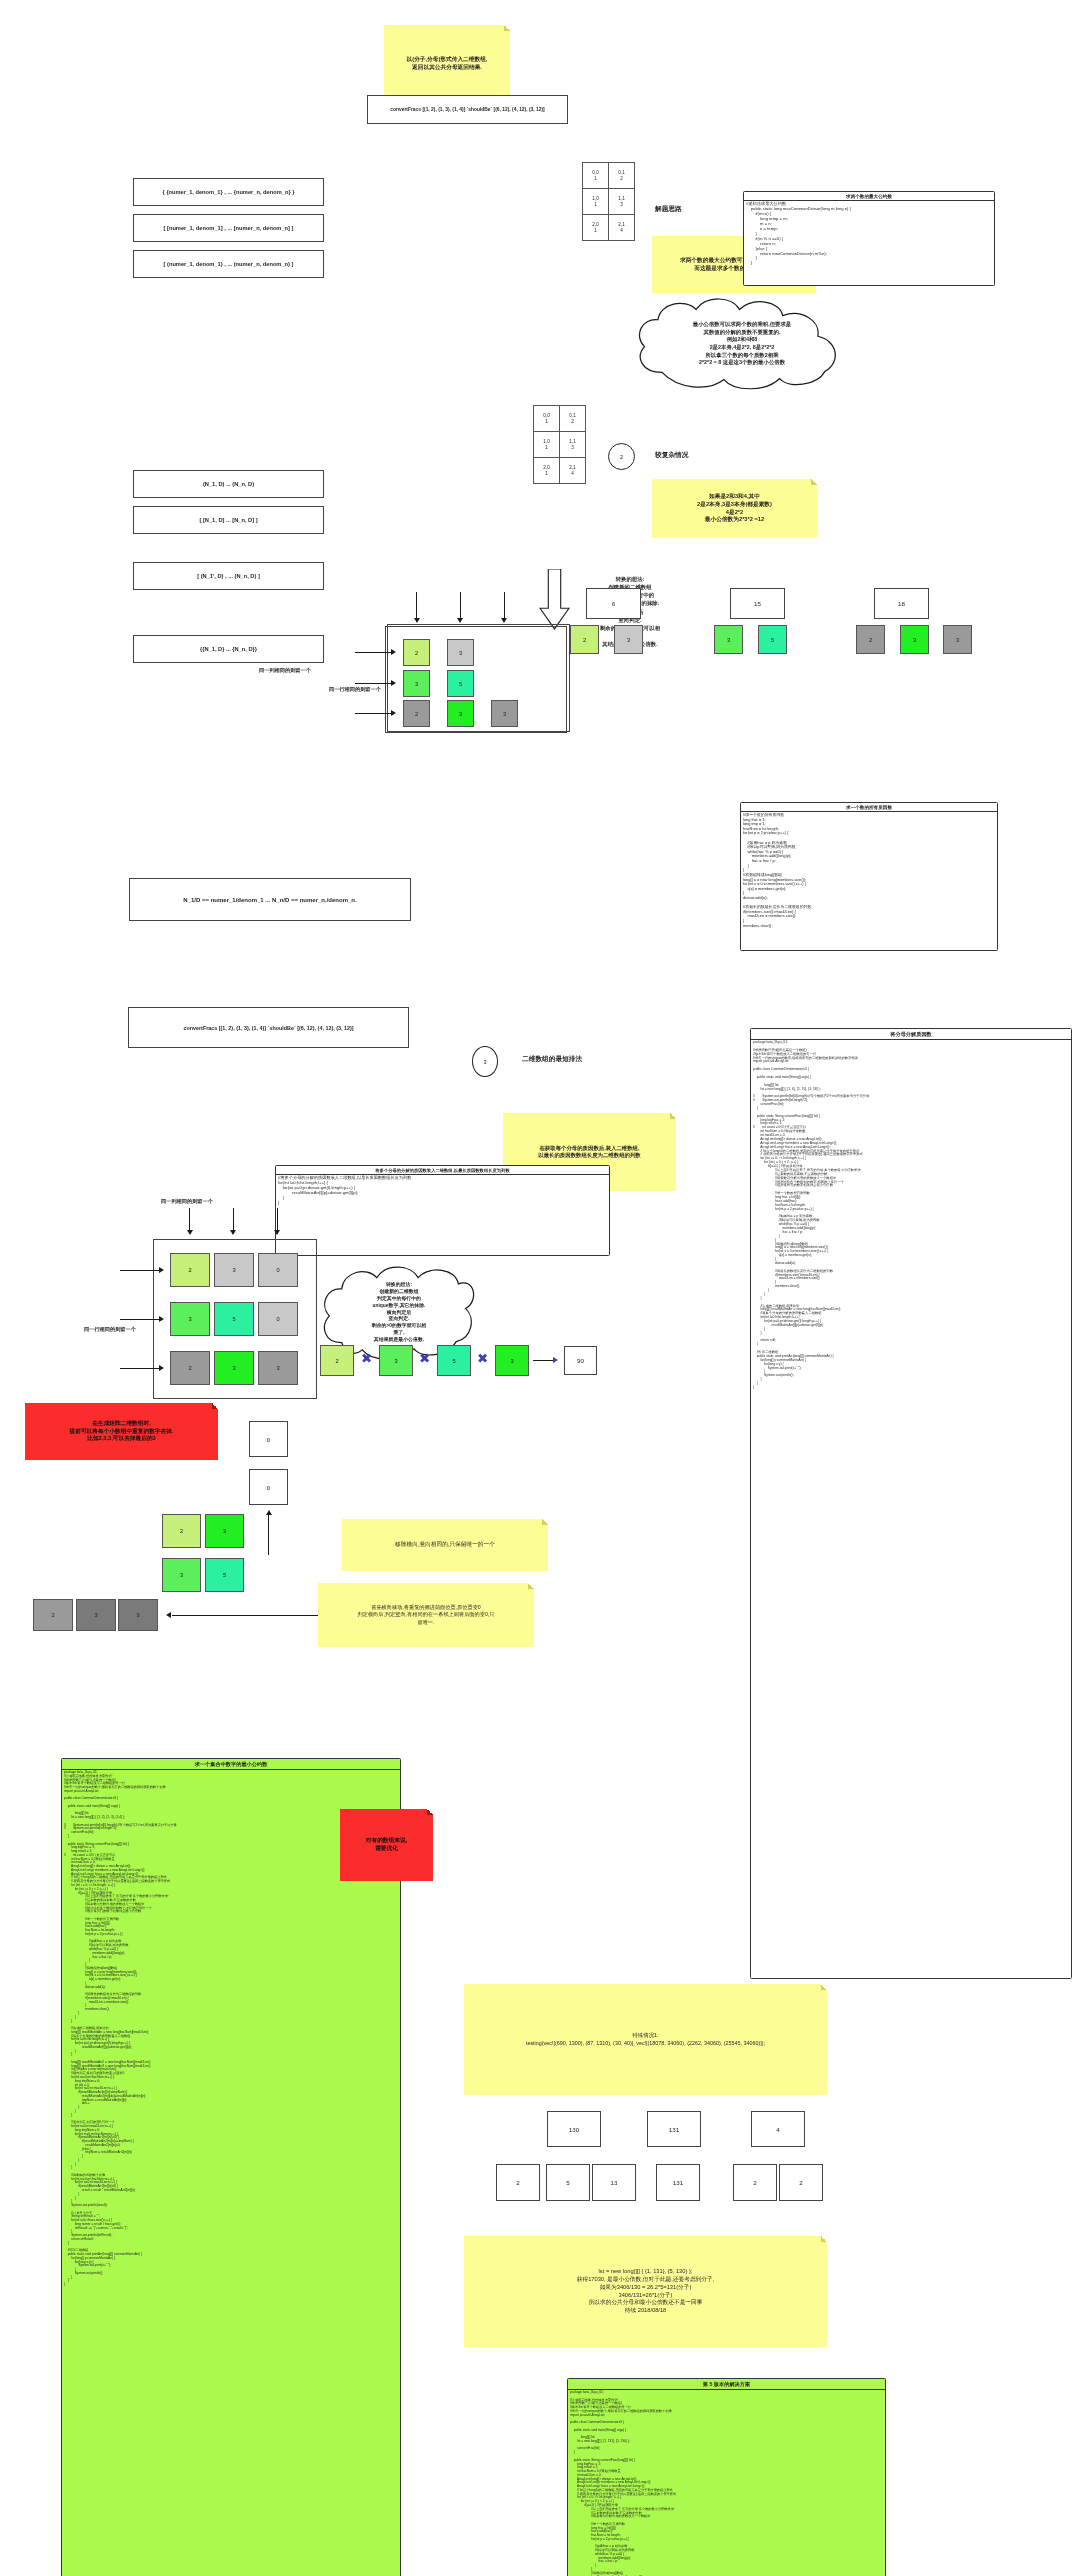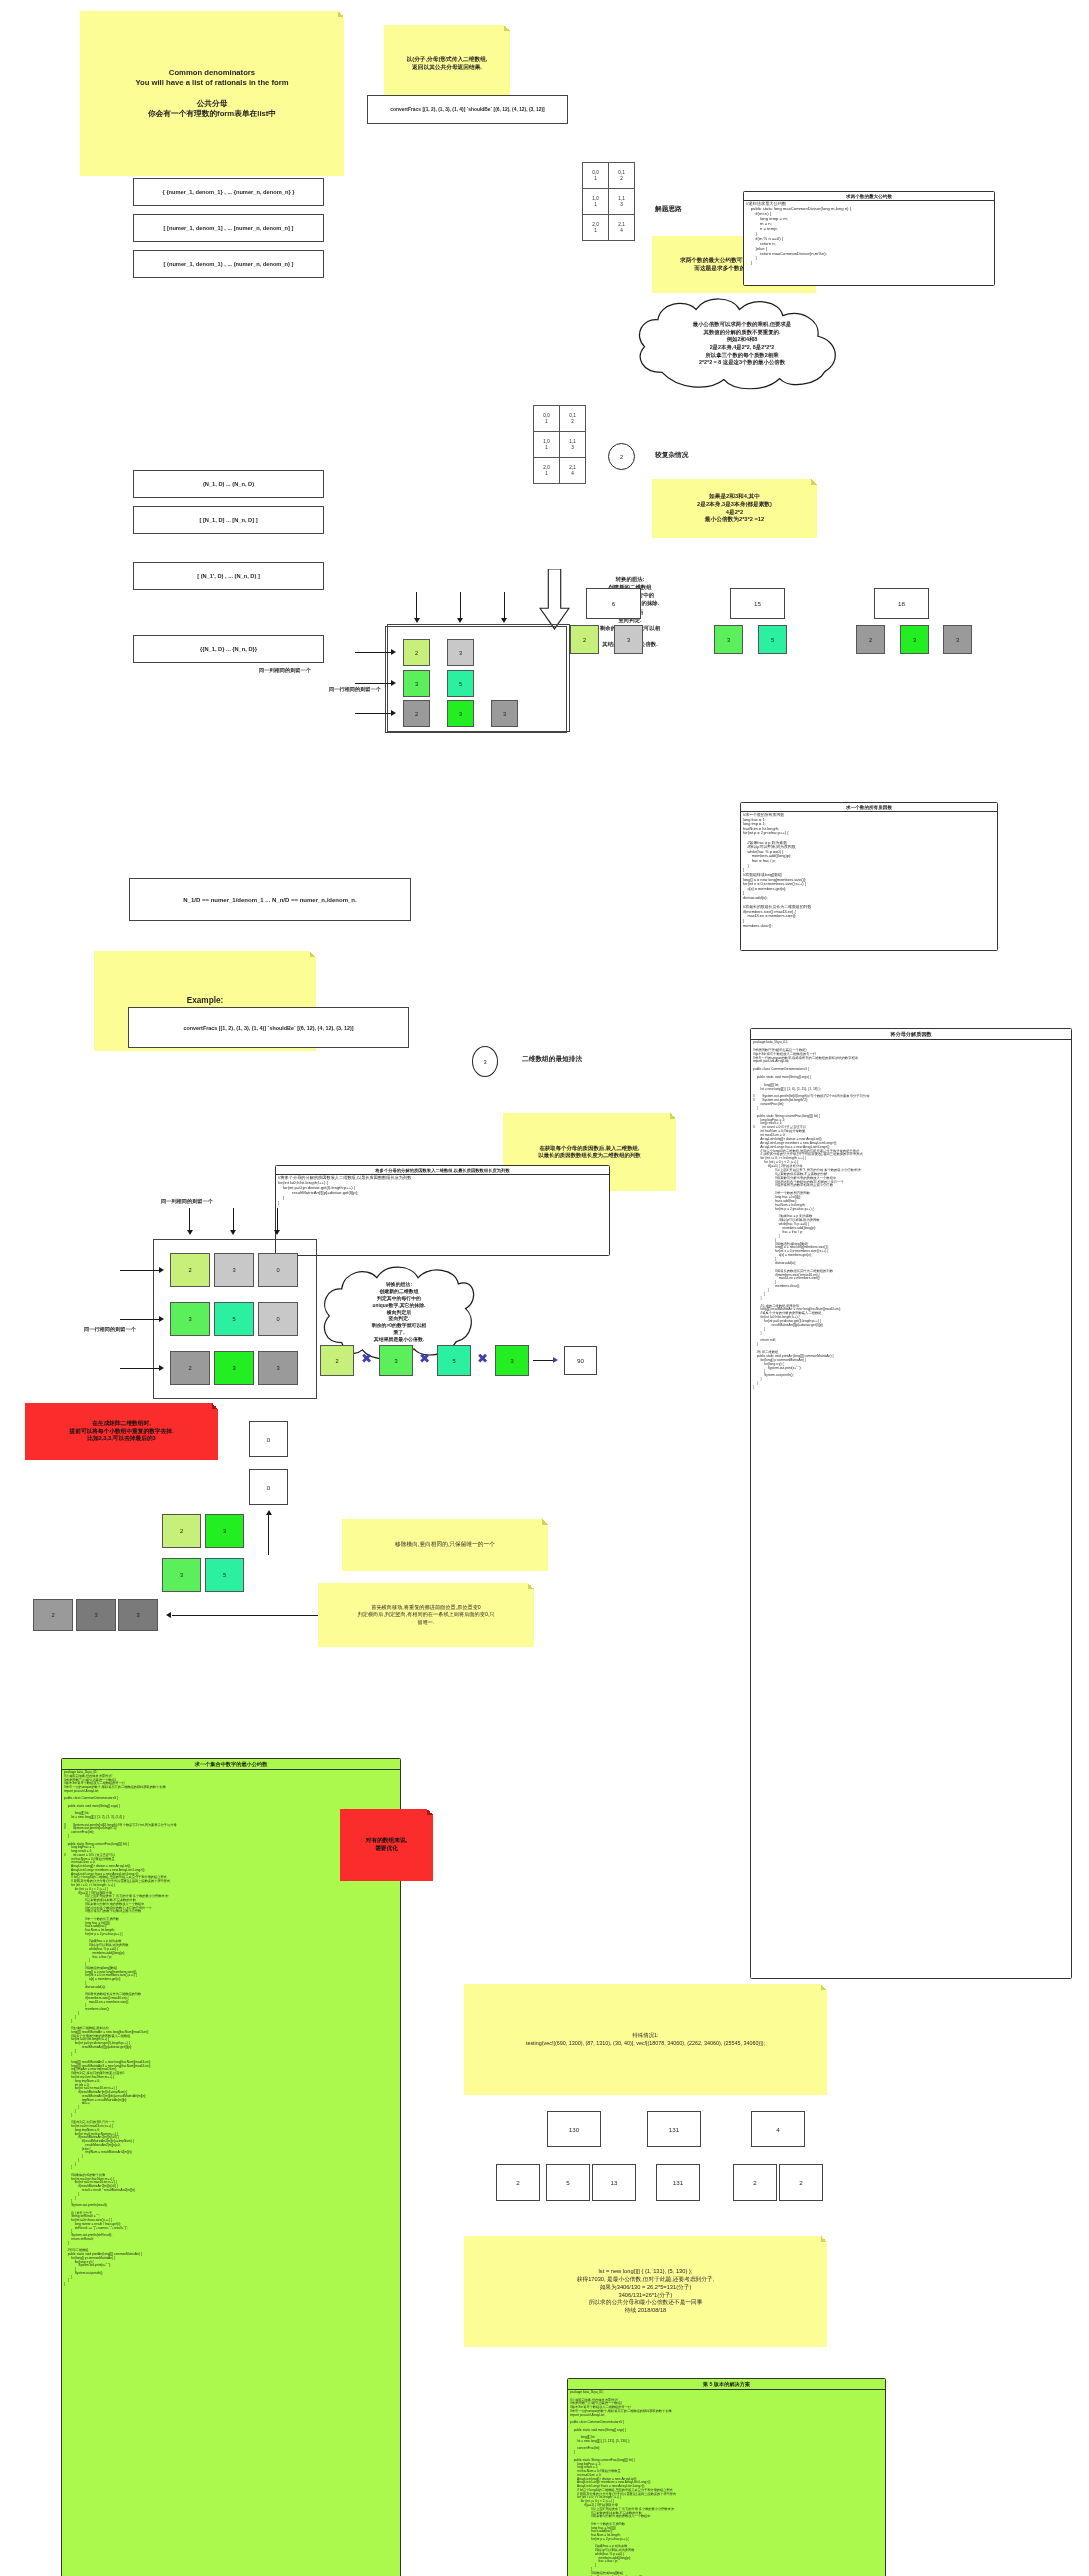--- a/index.html
+++ b/index.html
@@ -64,28 +64,20 @@
   .xmark{position:absolute;color:#3f3fae;font-weight:bold;font-size:13.4px;line-height:1;}
   .bigarrow{position:absolute;}
   .group{position:absolute;border:0.8px solid #444;background:transparent;}
   .plainlbl{position:absolute;font-weight:bold;font-size:5.2px;white-space:nowrap;}
 </style>
 </head>
 <body>
 
 <div id="canvas">
 
-<div class="node sticky" style="left:80px;top:11.3px;width:264px;height:165px;font-size:7.7px;">
-  <span class="fold"></span>
-  <span style="white-space:pre-line">Common denominators
-You will have a list of rationals in the form
-
-公共分母
-你会有一个有理数的form表单在list中</span>
-</div>
 
 <div class="node rect" style="left:133px;top:178px;width:191px;height:28px;font-size:5.7px;font-weight:bold;">
   <span>{ {numer_1, denom_1} , ... {numer_n, denom_n} }</span>
 </div>
 <div class="node rect" style="left:133px;top:214px;width:191px;height:28px;font-size:5.7px;font-weight:bold;">
   <span>[ [numer_1, denom_1] , ... [numer_n, denom_n] ]</span>
 </div>
 <div class="node rect" style="left:133px;top:250px;width:191px;height:28px;font-size:5.7px;font-weight:bold;">
   <span>[ (numer_1, denom_1) , ... (numer_n, denom_n) ]</span>
 </div>
@@ -110,24 +102,20 @@
   <span>[ (N_1', D) , ... (N_n, D) ]</span>
 </div>
 <div class="node rect" style="left:133px;top:635px;width:191px;height:28px;font-size:5.7px;font-weight:bold;">
   <span>{{N_1, D} ... {N_n, D}}</span>
 </div>
 
 <div class="node rect" style="left:129px;top:878px;width:282px;height:43px;font-size:6px;font-weight:bold;">
   <span>N_1/D == numer_1/denom_1 ... N_n/D == numer_n,/denom_n.</span>
 </div>
 
-<div class="node sticky" style="left:94px;top:951px;width:222px;height:100px;font-size:8.2px;">
-  <span class="fold"></span>
-  <span>Example:</span>
-</div>
 <div class="node rect" style="left:128px;top:1007px;width:281px;height:41px;font-size:5.4px;font-weight:bold;">
   <span>convertFracs [(1, 2), (1, 3), (1, 4)] `shouldBe` [(6, 12), (4, 12), (3, 12)]</span>
 </div>
 
 <div class="node circle" style="left:606px;top:197px;width:24px;height:29px;">
   <span>1</span>
 </div>
 <div class="node topiclbl" style="left:655px;top:205px;"><span>解题思路</span></div>
 
 <div class="node sticky" style="left:652px;top:236px;width:164px;height:57px;font-size:5.7px;">

